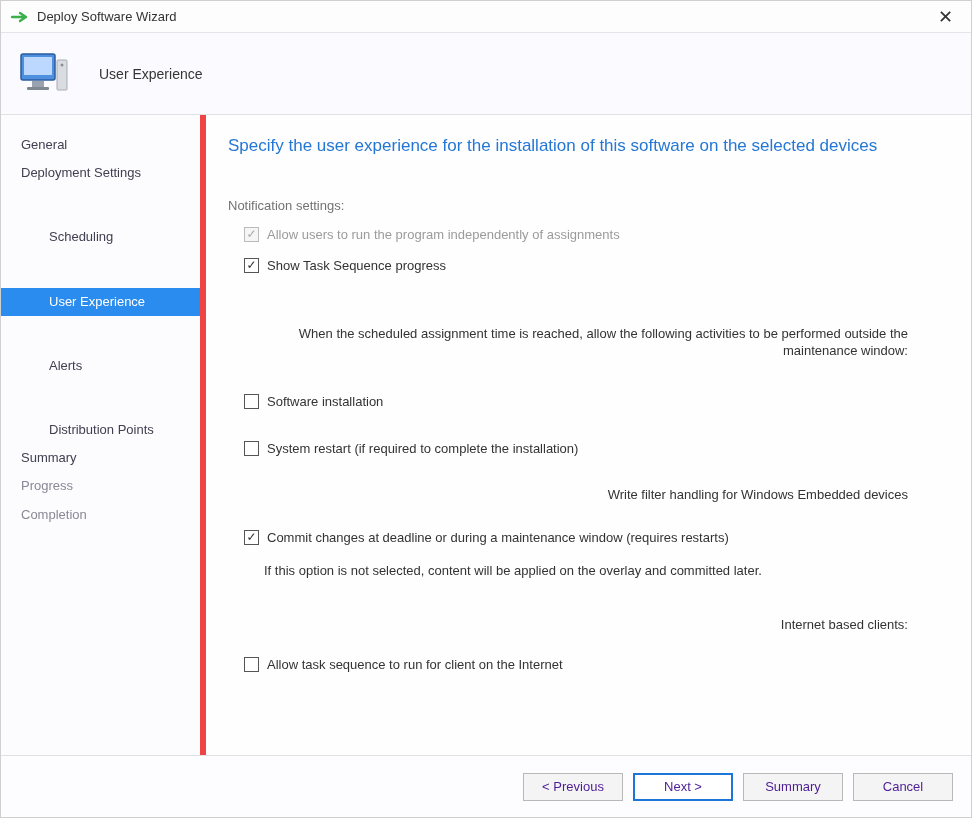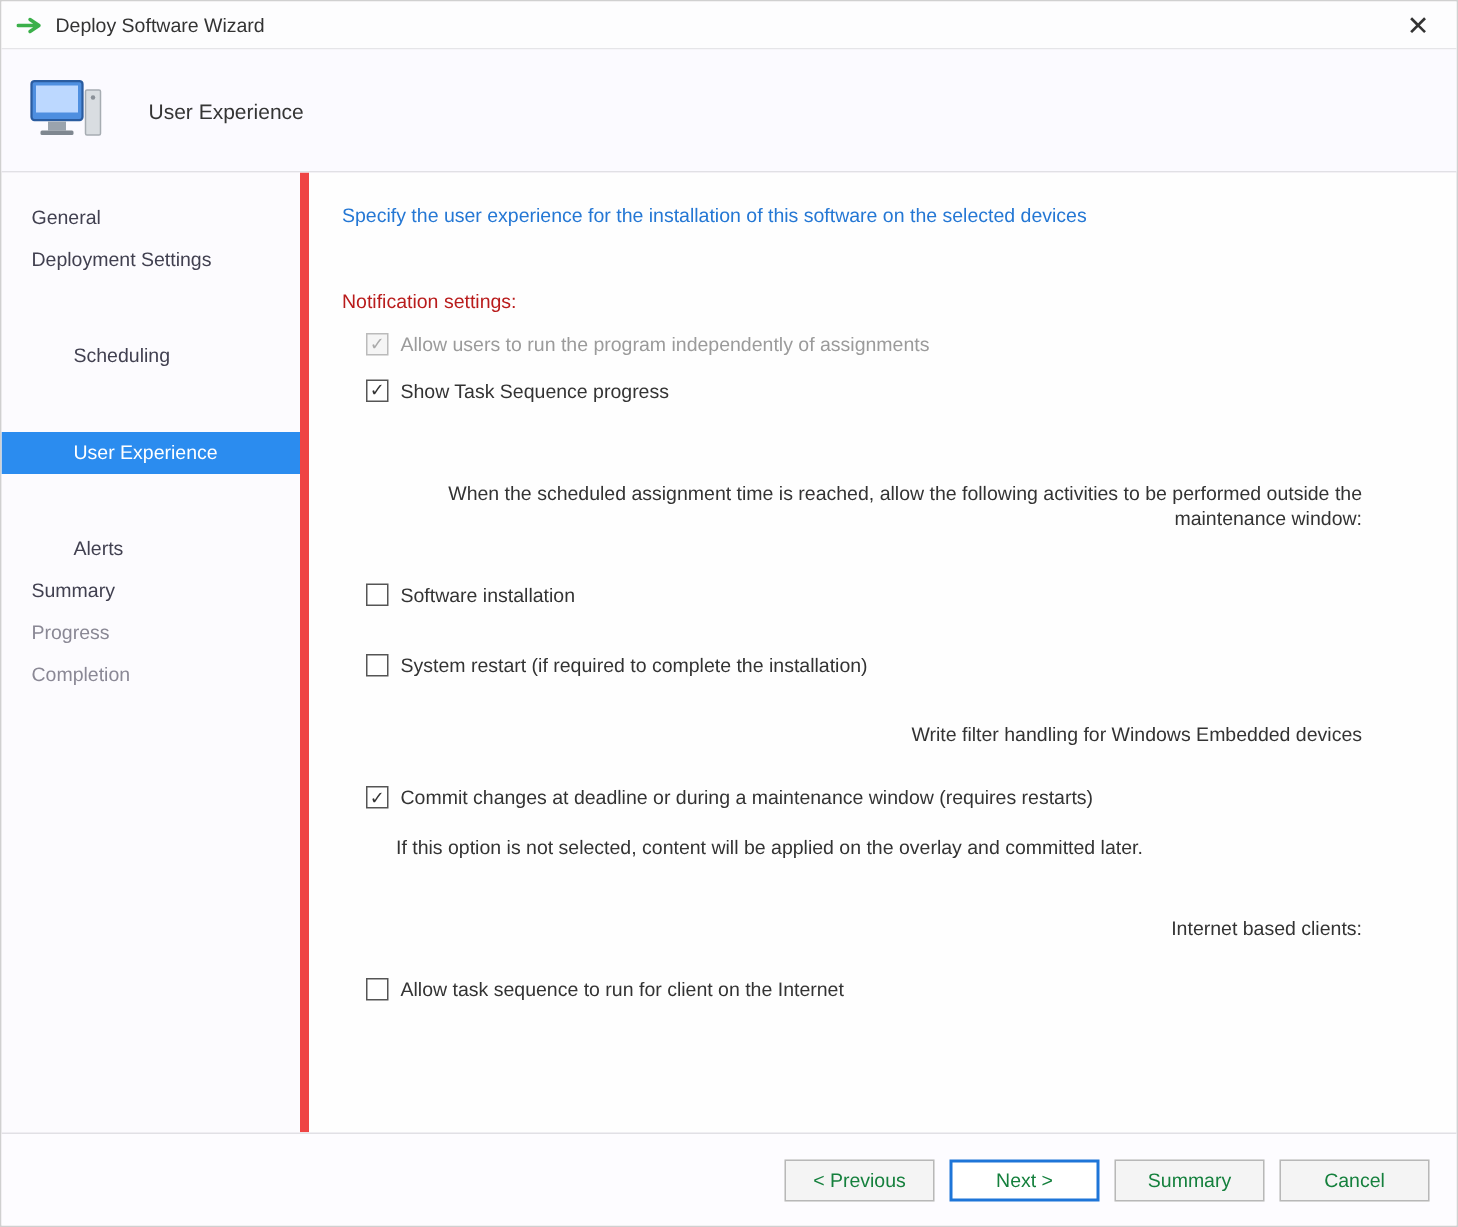--- a/index.html
+++ b/index.html
@@ -104,28 +104,28 @@
 
   .content {
     flex: 1;
     padding: 20px 28px 10px 22px;
     display: flex;
     flex-direction: column;
     background: #fefefe;
   }
   .page-heading {
     color: #2477d4;
-    font-size: 13px;
+    font-size: 17px;
     line-height: 1.35;
     margin-bottom: 34px;
     max-width: 700px;
   }
   .section-label {
     font-size: 13px;
-    color: #b91c1c;
+    color: #737373;
     margin-top: 6px;
     margin-bottom: 14px;
   }
   .section-block {
     margin-bottom: 18px;
   }
   .paragraph {
     font-size: 13px;
     color: #333;
     line-height: 1.35;
@@ -182,21 +182,21 @@
     padding-right: 18px;
     gap: 10px;
     background: #fdfcff;
   }
   .btn {
     min-width: 100px;
     height: 28px;
     border: 1px solid #b8b8b8;
     background: #f4f4f4;
     font-size: 13px;
-    color: #15803d;
+    color: #4c1d95;
     cursor: pointer;
     display:flex; align-items:center; justify-content:center;
     padding: 0 12px;
   }
   .btn.primary {
     border: 2px solid #1e75d8;
     background: #fff;
   }
 </style>
 </head>
@@ -229,20 +229,21 @@
   </div>
 
   <div class="body">
 
     <div class="sidebar">
       <div class="nav-item">General</div>
       <div class="nav-item">Deployment Settings</div>
       <div class="nav-item sub">Scheduling</div>
       <div class="nav-item sub selected">User Experience</div>
       <div class="nav-item sub">Alerts</div>
+      <div class="nav-item sub">Distribution Points</div>
       <div class="nav-item">Summary</div>
       <div class="nav-item dim">Progress</div>
       <div class="nav-item dim">Completion</div>
     </div>
 
     <div class="content">
 
       <div class="page-heading">Specify the user experience for the installation of this software on the selected devices</div>
 
       <div class="section-block">

